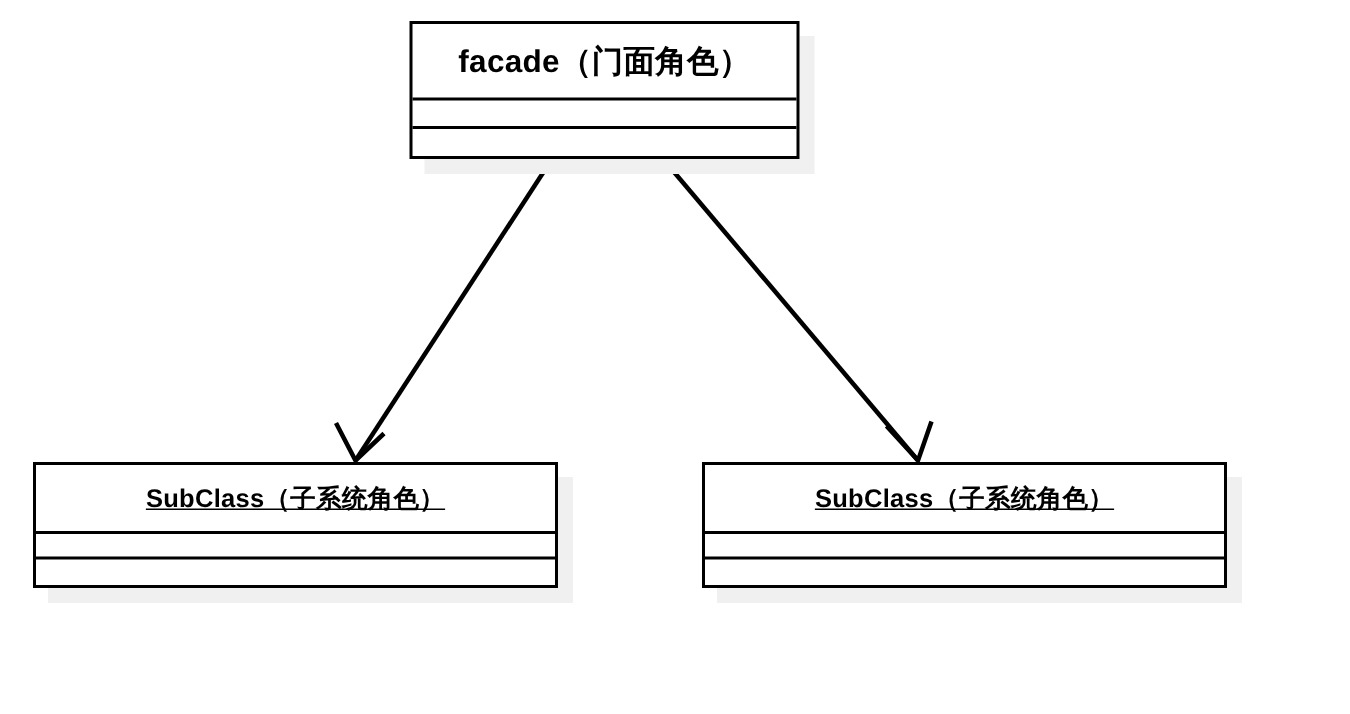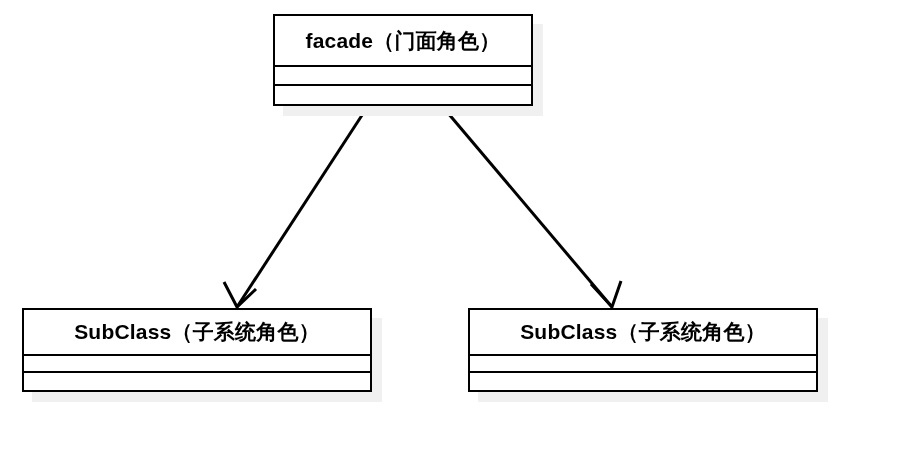--- a/index.html
+++ b/index.html
@@ -62,21 +62,21 @@
   #facade-shadow  { left: 283px; top: 24px;  width: 260px; height: 92px; }
   #facade-class   { left: 273px; top: 14px;  width: 260px; height: 92px; }
   #facade-class .uml-title { height: 53px; font-size: 21px; }
   #facade-class .uml-compartment { height: 19px; }
 
   
   #subclass-left-shadow  { left: 32px;  top: 318px; width: 350px; height: 84px; }
   #subclass-left-class   { left: 22px;  top: 308px; width: 350px; height: 84px; }
   #subclass-right-shadow { left: 478px; top: 318px; width: 350px; height: 84px; }
   #subclass-right-class  { left: 468px; top: 308px; width: 350px; height: 84px; }
-  .subclass .uml-title { height: 47px; font-size: 21px; }
+  .subclass .uml-title { height: 47px; font-size: 17px; text-decoration: underline; }
   .subclass .uml-compartment { height: 17px; }
 </style>
 </head>
 <body>
 
 <div id="diagram-canvas">
 
   <svg id="connector-layer" viewBox="0 0 900 476" width="900" height="476">
     <g>
       <line x1="368" y1="106" x2="237" y2="307" stroke="#000000" stroke-width="3"></line>

